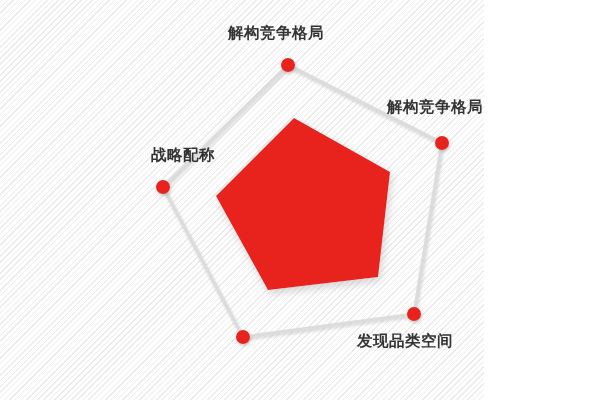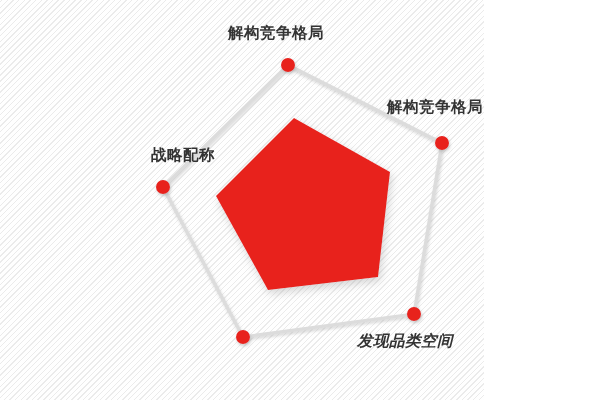--- a/index.html
+++ b/index.html
@@ -47,21 +47,21 @@
     font-size: 21px;
     font-weight: bold;
     letter-spacing: 2px;
     white-space: nowrap;
     line-height: 1;
     text-align: center;
   }
   
   #label-0 { left: 228px; top: 26px; }   
   #label-1 { left: 387px; top: 100px; }  
-  #label-2 { left: 357px; top: 334px; font-style: italic; }  
+  #label-2 { left: 357px; top: 334px; }  
   #label-3 { left: 187px; top: 361px; }  
   #label-4 { left: 119px; top: 148px; margin-left: 32px; }  
   #center-text { left: 253px; top: 197px; }
 </style>
 </head>
 <body>
 
 <div id="canvas">
 
   <svg id="diagram-svg" viewBox="0 0 600 400">

